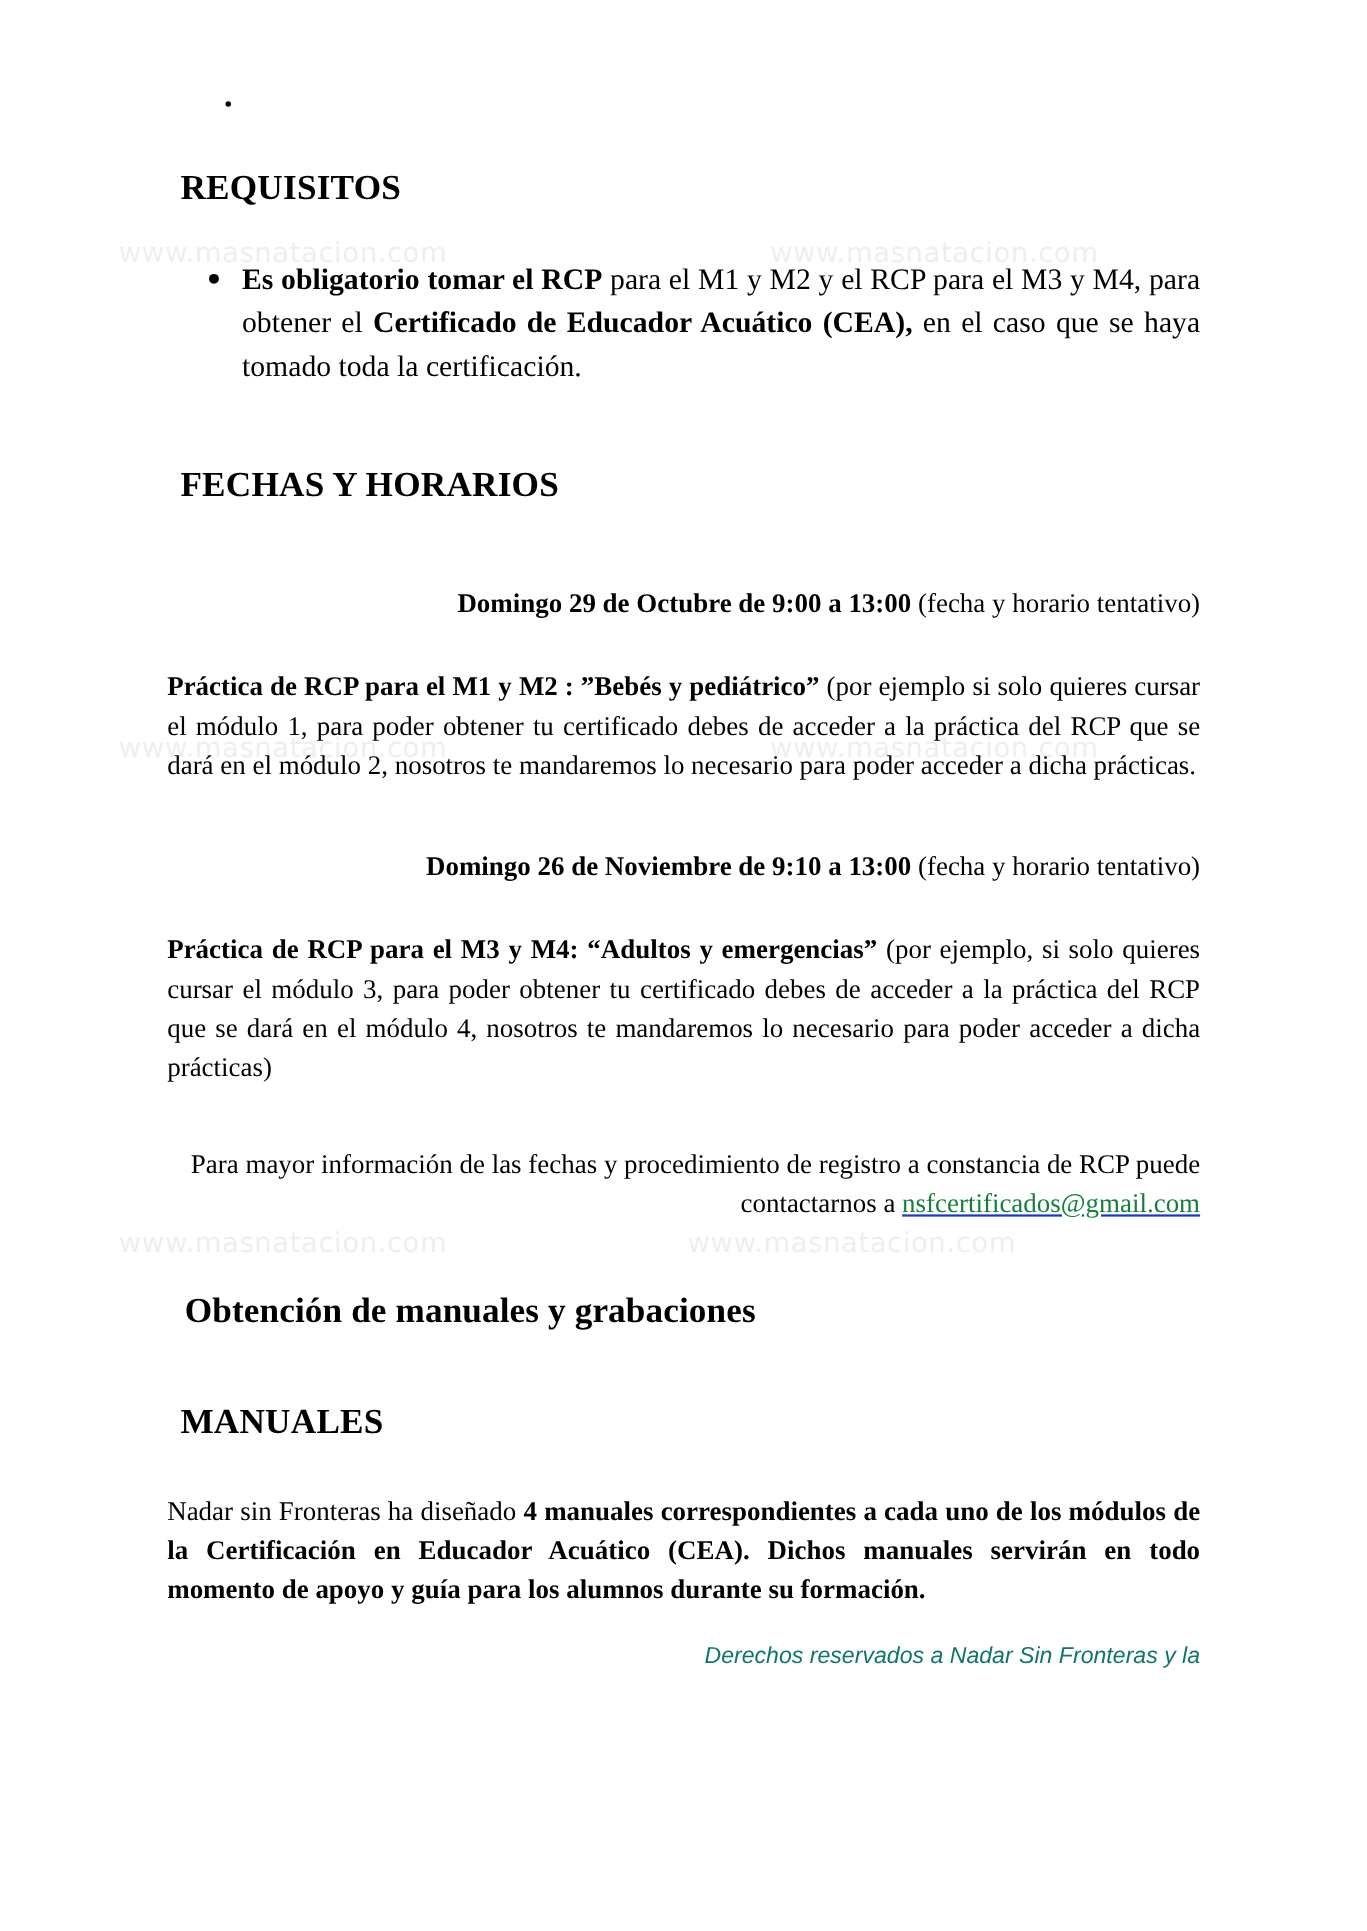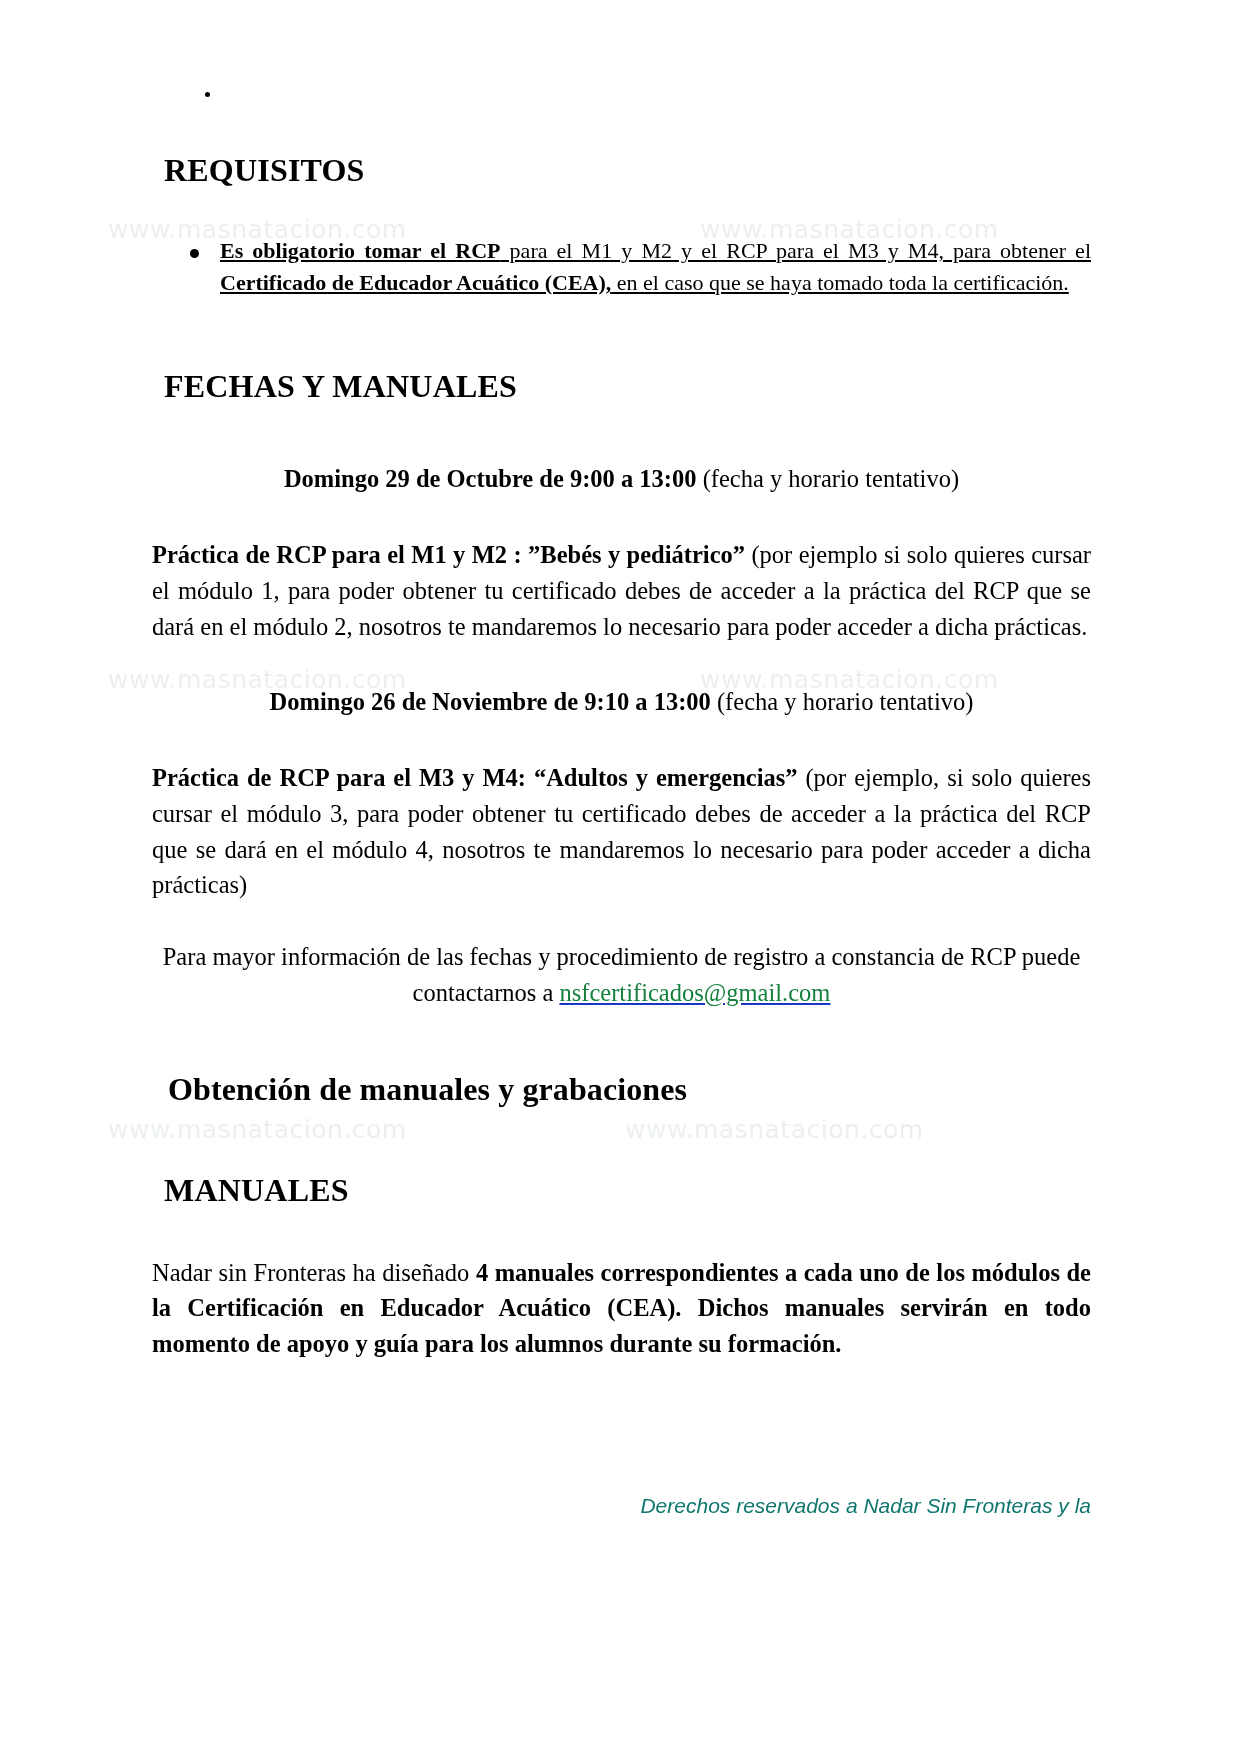--- a/index.html
+++ b/index.html
@@ -66,34 +66,34 @@
     letter-spacing: 0.1px;
   }
   p.body-text {
     font-size: 24.5px;
     line-height: 1.46;
     margin: 0;
     text-align: justify;
     text-justify: inter-word;
   }
   p.body-text.nojust {
-    text-align: center;
+    text-align: right;
+    margin-top: 16px;
   }
   ul.req-list {
     margin: 0;
     padding: 0 0 0 68px;
     list-style: none;
   }
   ul.req-list > li {
     position: relative;
-    font-size: 22px;
+    font-size: 27px;
     line-height: 1.46;
     text-align: justify;
     margin: 0;
-    text-decoration: underline;
   }
   ul.req-list > li::before {
     content: "";
     position: absolute;
     left: -30px;
     top: 14px;
     width: 9px;
     height: 9px;
     background: #000;
     border-radius: 50%;
@@ -151,21 +151,21 @@
     <div class="sp-b"></div>
 
     <ul class="req-list">
       <li>
         <b>Es obligatorio tomar el RCP</b><span> para el M1 y M2 y el RCP para el M3 y M4, para obtener el </span><b>Certificado de Educador Acuático (CEA),</b><span> en el caso que se haya tomado toda la certificación.</span>
       </li>
     </ul>
 
     <div class="sp-a"></div>
 
-    <h2 class="sec-head">FECHAS Y MANUALES</h2>
+    <h2 class="sec-head">FECHAS Y HORARIOS</h2>
 
     <div class="sp-c"></div>
 
     <p class="body-text nojust">
       <b>Domingo 29 de Octubre de 9:00 a 13:00</b><span> (fecha y horario tentativo)</span>
     </p>
 
     <div class="sp-d"></div>
 
     <p class="body-text">

